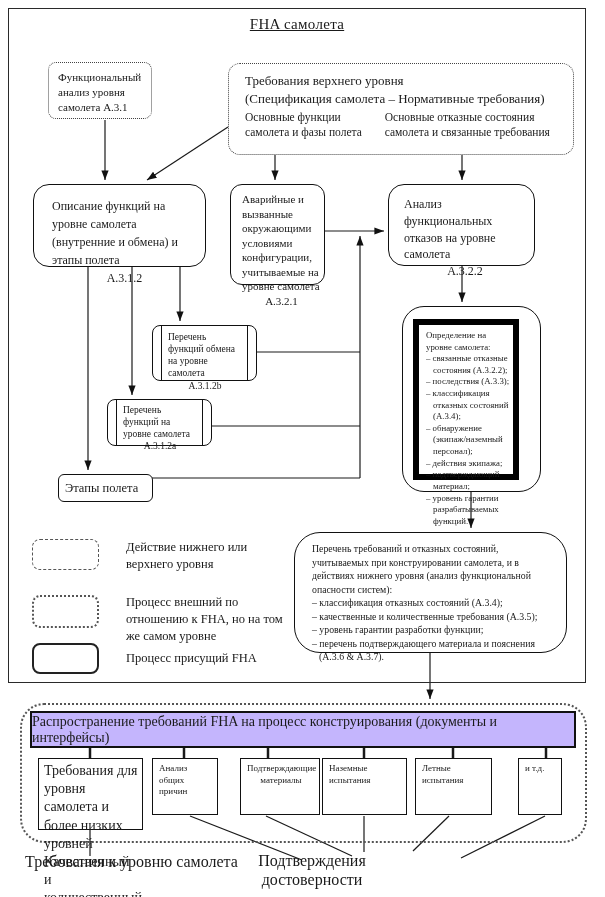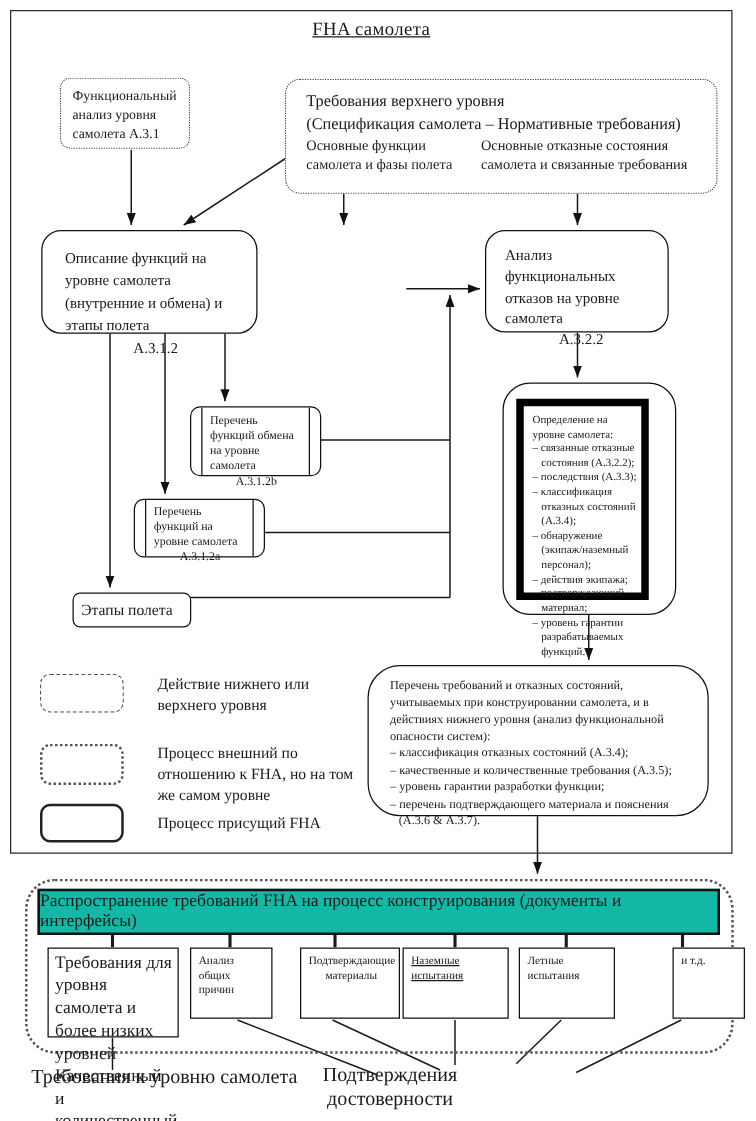--- a/index.html
+++ b/index.html
@@ -49,29 +49,29 @@
     font-size:9.8px;line-height:1.38;}
 
   .lg-swatch{left:32px;width:67px;background:#fff;}
   .lg1{top:539px;height:31px;border:1px dashed #555;}
   .lg2{top:595px;height:33px;border:2px dotted #555;}
   .lg3{top:643px;height:31px;border:2px solid #222;}
   .lg-label{left:126px;width:168px;font-size:12.5px;line-height:1.35;}
   .lgl1{top:539px;} .lgl2{top:594px;} .lgl3{top:650px;}
 
   .bottom-frame{left:20px;top:703px;width:567px;height:140px;border:2px dotted #555;border-radius:24px;}
-  .bottom-header{left:30px;top:711px;width:546px;height:37px;border:2px solid #111;background:#14b8a6;
+  .bottom-header{left:30px;top:711px;width:546px;height:37px;border:2px solid #111;background:#c4b5fd;
     display:flex;align-items:center;justify-content:center;font-size:14px;}
   .bb{border:1.5px solid #111;background:#fff;padding:4px 4px 0 6px;font-size:9px;line-height:1.3;}
   .bb1{left:38px;top:758px;width:105px;height:72px;font-size:14px;padding:3px 3px 0 5px;}
   .bb2{left:152px;top:758px;width:66px;height:57px;}
   .bb3{left:240px;top:758px;width:80px;height:57px;text-align:center;}
-  .bb4{left:322px;top:758px;width:85px;height:57px;text-decoration:underline;}
+  .bb4{left:322px;top:758px;width:85px;height:57px;}
   .bb5{left:415px;top:758px;width:77px;height:57px;}
-  .bb6{left:518px;top:758px;width:58px;height:57px;margin-left:20px;}
+  .bb6{left:518px;top:758px;width:44px;height:57px;}
 
   .big-label{font-size:16px;}
   .label-left{left:25px;top:853px;width:230px;}
   .label-right{left:251px;top:851px;width:122px;text-align:center;line-height:1.2;}
 </style>
 </head>
 <body>
 
 <div class="stage">
 
@@ -131,20 +131,24 @@
     <div class="l1">(Спецификация самолета – Нормативные требования)</div>
     <div class="cols">
       <div class="c1">Основные функции самолета и фазы полета</div>
       <div class="c2">Основные отказные состояния самолета и связанные требования</div>
     </div>
   </div>
 
   <div class="abs bx r16 box-c">
     <div>Описание функций на уровне самолета (внутренние и обмена) и этапы полета</div>
     <div class="ref">А.3.1.2</div>
+  </div>
+  <div class="abs bx r12 box-d">
+    <div>Аварийные и вызванные окружающими условиями конфигурации, учитываемые на уровне самолета</div>
+    <div class="ref">А.3.2.1</div>
   </div>
   <div class="abs bx r16 box-e">
     <div>Анализ функциональных отказов на уровне самолета</div>
     <div class="ref">А.3.2.2</div>
   </div>
 
   <div class="abs bx r8 proc-sub box-f">
     <div>Перечень функций обмена на уровне самолета</div>
     <div class="ref">А.3.1.2b</div>
   </div>

